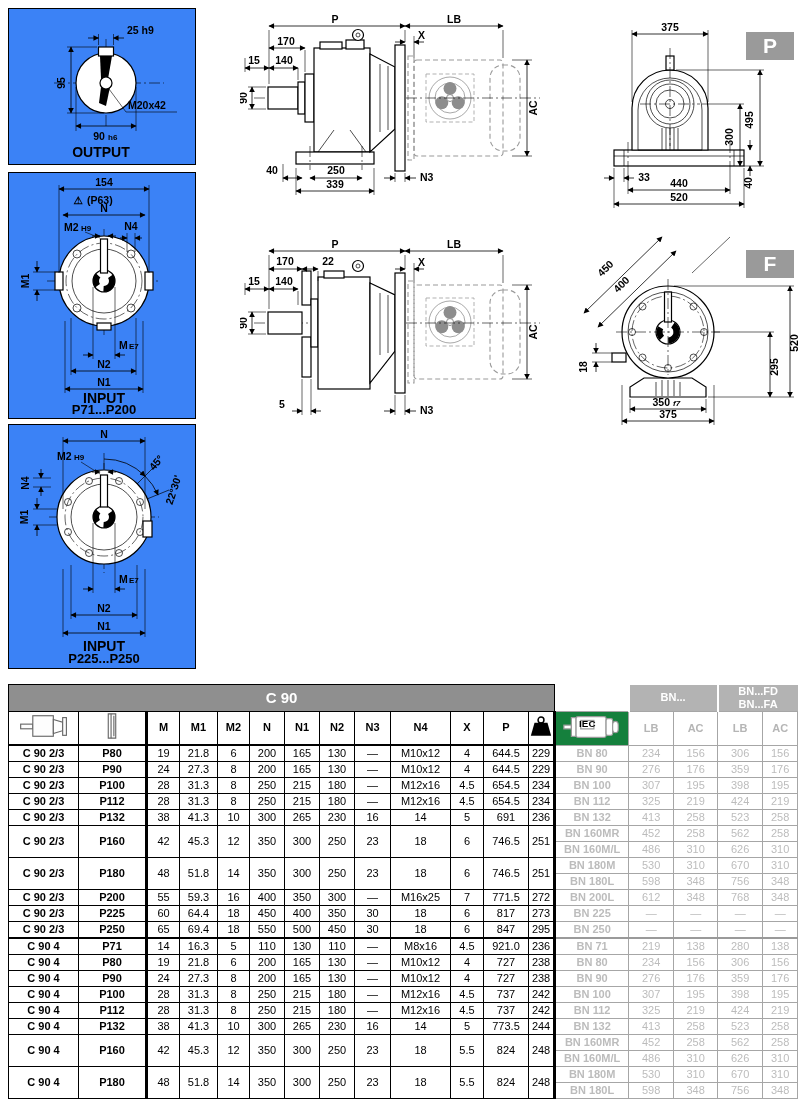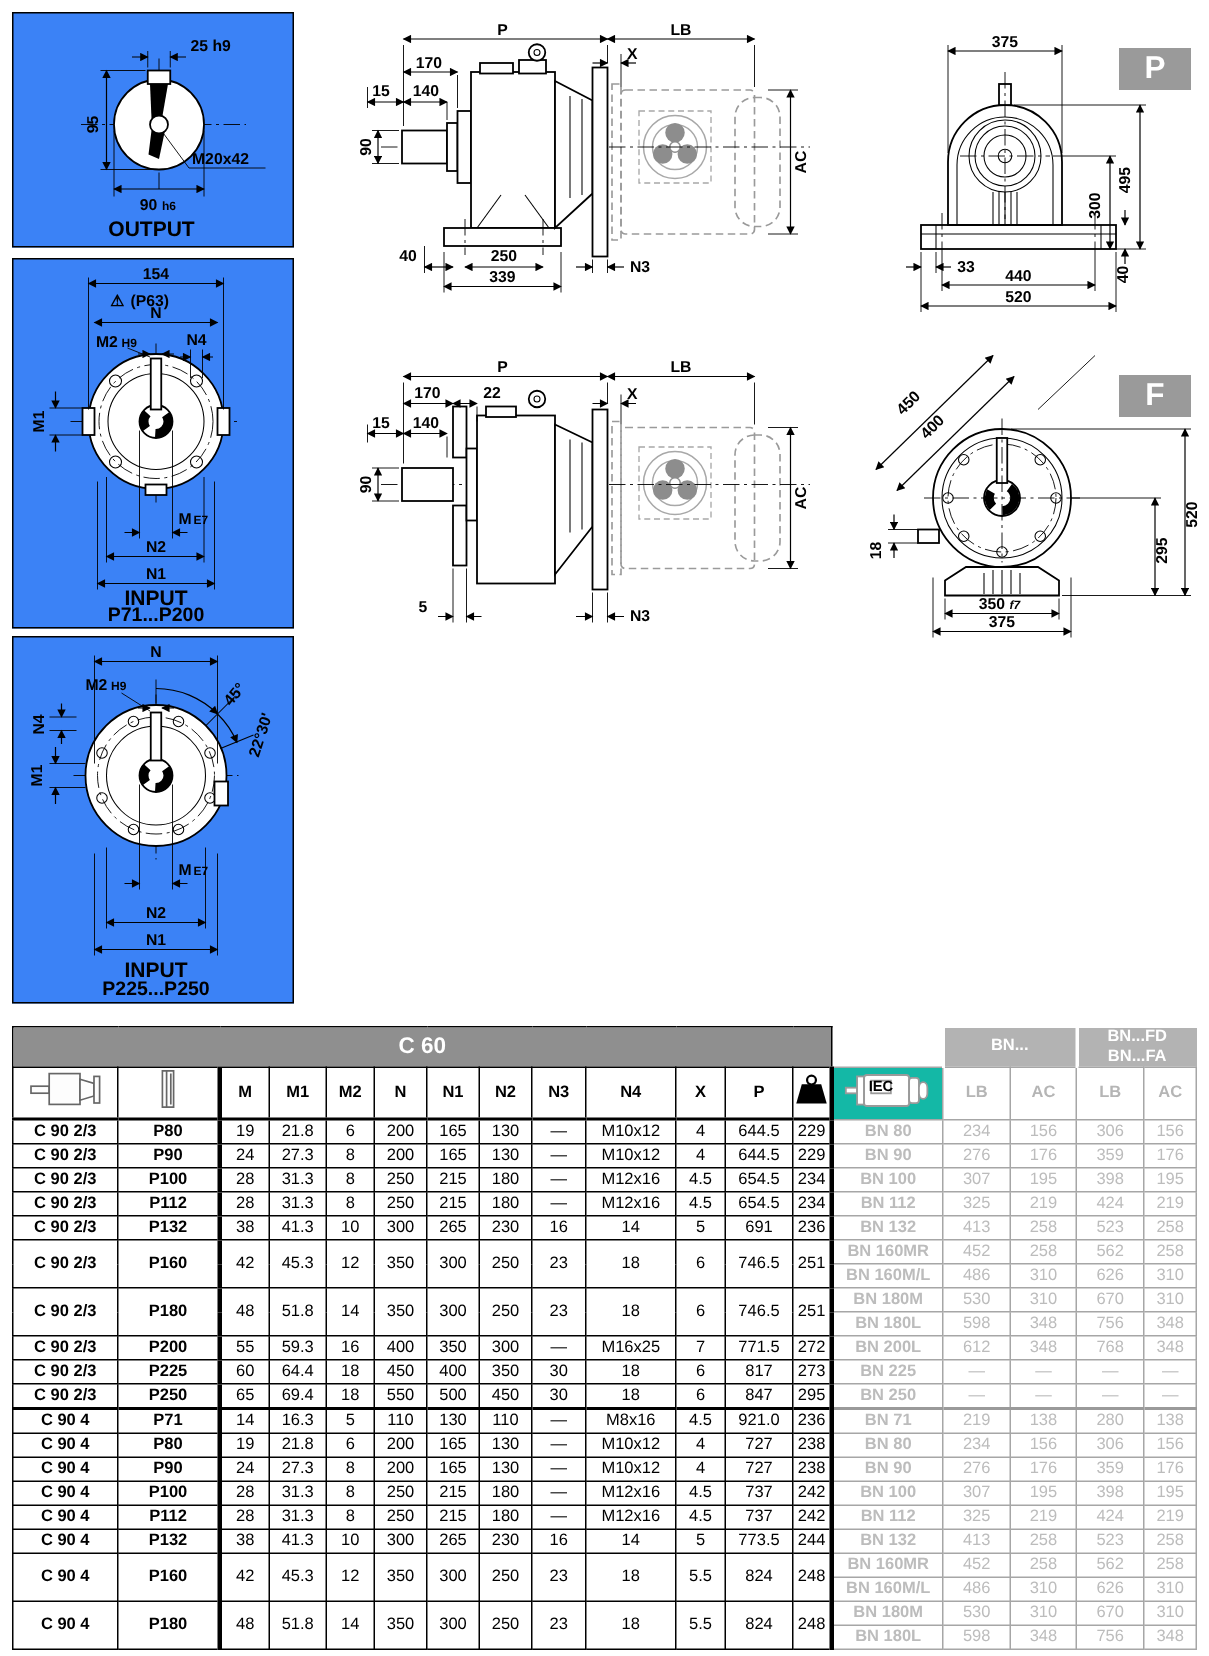--- a/index.html
+++ b/index.html
@@ -40,21 +40,21 @@
   .dim-table td, .dim-table th { padding:0 2px; height:15px; line-height:13px;
                text-align:center; vertical-align:middle; overflow:hidden; white-space:nowrap; }
   .band-dark { background:#8f8f8f; color:#fff; font-weight:bold; font-size:15px;
                border:1px solid #000; height:25px; }
   .band-gap  { background:#fff; border:none; }
   .band-light{ background:#b3b3b3; color:#fff; font-weight:bold; font-size:11px;
                border:none; border-left:2px solid #fff; line-height:12px; }
   .h-left  { border:1px solid #000; border-bottom:2px solid #000; font-weight:bold; background:#fff; height:34px; }
   .h-right { border:1px solid #a6a6a6; border-bottom:1px solid #a6a6a6; color:#b5b5b5;
              font-weight:bold; background:#fff; }
-  .h-motor { border:1px solid #a6a6a6; border-left:3px solid #000; background:#14b8a6; }
+  .h-motor { border:1px solid #a6a6a6; border-left:3px solid #000; background:#15803d; }
   .thL { border-left:3px solid #000 !important; }
   .c-model, .c-flange { border:1px solid #000; font-weight:bold; text-align:left; padding-left:4px;margin-top:44px; }
   .c-dim   { border:1px solid #000; }
   .c-motor { border:1px solid #a6a6a6; border-left:3px solid #000; color:#bcbcbc;
              font-weight:bold; text-align:left; padding-left:3px; }
   .c-val   { border:1px solid #a6a6a6; color:#bcbcbc; }
   tr.section-end .c-model, tr.section-end .c-flange, tr.section-end .c-dim { border-bottom:2.5px solid #000; }
   tr.section-end .c-motor, tr.section-end .c-val { border-bottom:2.5px solid #9a9a9a; }
 </style>
 </head>
@@ -542,21 +542,21 @@
       <col style="width:45px">
         <col style="width:26px">
       <col style="width:74px">
         <col style="width:45px">
         <col style="width:44px">
       <col style="width:45px">
         <col style="width:35px">
     </colgroup>
     <thead>
       <tr>
-        <th colspan="13" class="band-dark">C 60</th>
+        <th colspan="13" class="band-dark">C 90</th>
         <th class="band-gap"></th>
         <th colspan="2" class="band-light">BN...</th>
         <th colspan="2" class="band-light">
           <div>BN...FD</div>
           <div>BN...FA</div>
         </th>
       </tr>
       <tr>
         <th class="h-left">
           <svg width="54" height="28" viewBox="0 0 54 30">

